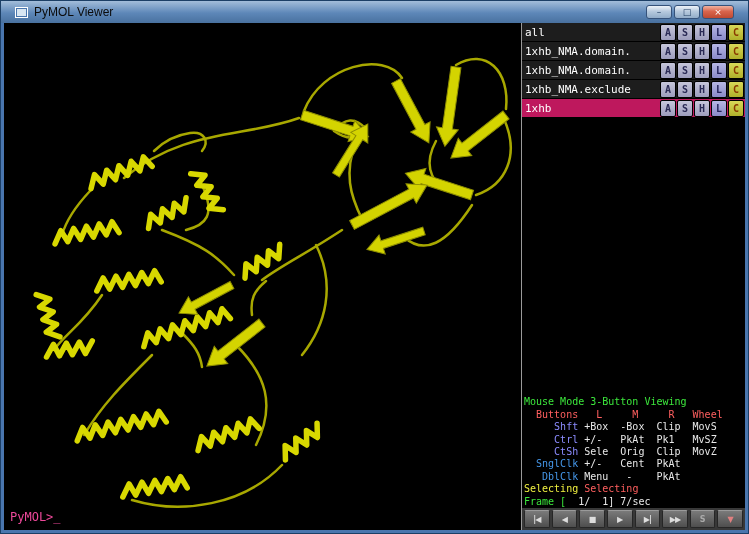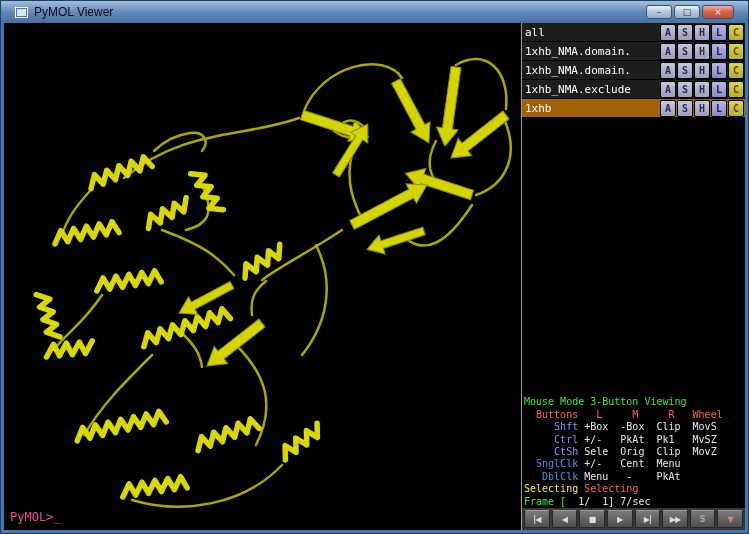--- a/index.html
+++ b/index.html
@@ -60,21 +60,21 @@
   
   .right-panel {
     flex:1; background:#000; border-left:1px solid #9a9a9a;
     display:flex; flex-direction:column; min-width:0;
   }
 
   .obj-row {
     height:19px; flex:none; display:flex; align-items:center;
     background:#1d1d1d; border-bottom:1px solid #000; padding-left:3px;
   }
-  .obj-row.selected { background:#a16207; }
+  .obj-row.selected { background:#be185d; }
   .obj-label {
     flex:1; color:#ffffff; font-size:11px; white-space:nowrap; overflow:hidden;
   }
   .obj-buttons { display:flex; gap:1px; padding-right:1px; flex:none; }
   .obj-btn {
     width:16px; height:17px; display:flex; align-items:center; justify-content:center;
     font-size:10px; font-weight:bold; border:1px solid #000; border-radius:2px;
     cursor:default;
   }
   .btn-ash { background:linear-gradient(#c6c6da, #9d9dbd); color:#2a2a55; }
@@ -232,21 +232,21 @@
       </div>
 
       <div class="spacer"></div>
 
       <div class="mouse-panel">
         <div class="mline"><span style="color: rgb(60, 232, 60);">Mouse Mode 3-Button Viewing</span><span></span></div>
         <div class="mline"><span style="color: rgb(255, 95, 95); margin-top: 15px;">  Buttons   L     M     R   Wheel</span><span></span></div>
         <div class="mline"><span style="color: rgb(140, 140, 255);">     Shft</span><span style="color: rgb(232, 232, 232);"> +Box  -Box  Clip  MovS</span></div>
         <div class="mline"><span style="color: rgb(140, 140, 255);">     Ctrl</span><span style="color: rgb(232, 232, 232); margin-top: 48px;"> +/-   PkAt  Pk1   MvSZ</span></div>
         <div class="mline"><span style="color: rgb(140, 140, 255);">     CtSh</span><span style="color: rgb(232, 232, 232);"> Sele  Orig  Clip  MovZ</span></div>
-        <div class="mline"><span style="color: rgb(69, 150, 232);">  SnglClk</span><span style="color: rgb(232, 232, 232);"> +/-   Cent  Menu</span></div>
+        <div class="mline"><span style="color: rgb(69, 150, 232);">  SnglClk</span><span style="color: rgb(232, 232, 232);"> +/-   Cent  PkAt</span></div>
         <div class="mline"><span style="color: rgb(69, 150, 232);">   DblClk</span><span style="color: rgb(232, 232, 232);"> Menu   -    PkAt</span></div>
         <div class="mline"><span style="color: rgb(240, 240, 64);">Selecting </span><span style="color: rgb(255, 95, 95);">Selecting</span></div>
         <div class="mline"><span style="color: rgb(60, 232, 60);">Frame [</span><span style="color: rgb(232, 232, 232);">  1/  1] 7/sec</span></div>
       </div>
 
       <div class="playback">
         <span class="pb">|◀</span>
         <span class="pb">◀</span>
         <span class="pb">■</span>
         <span class="pb">▶</span>

